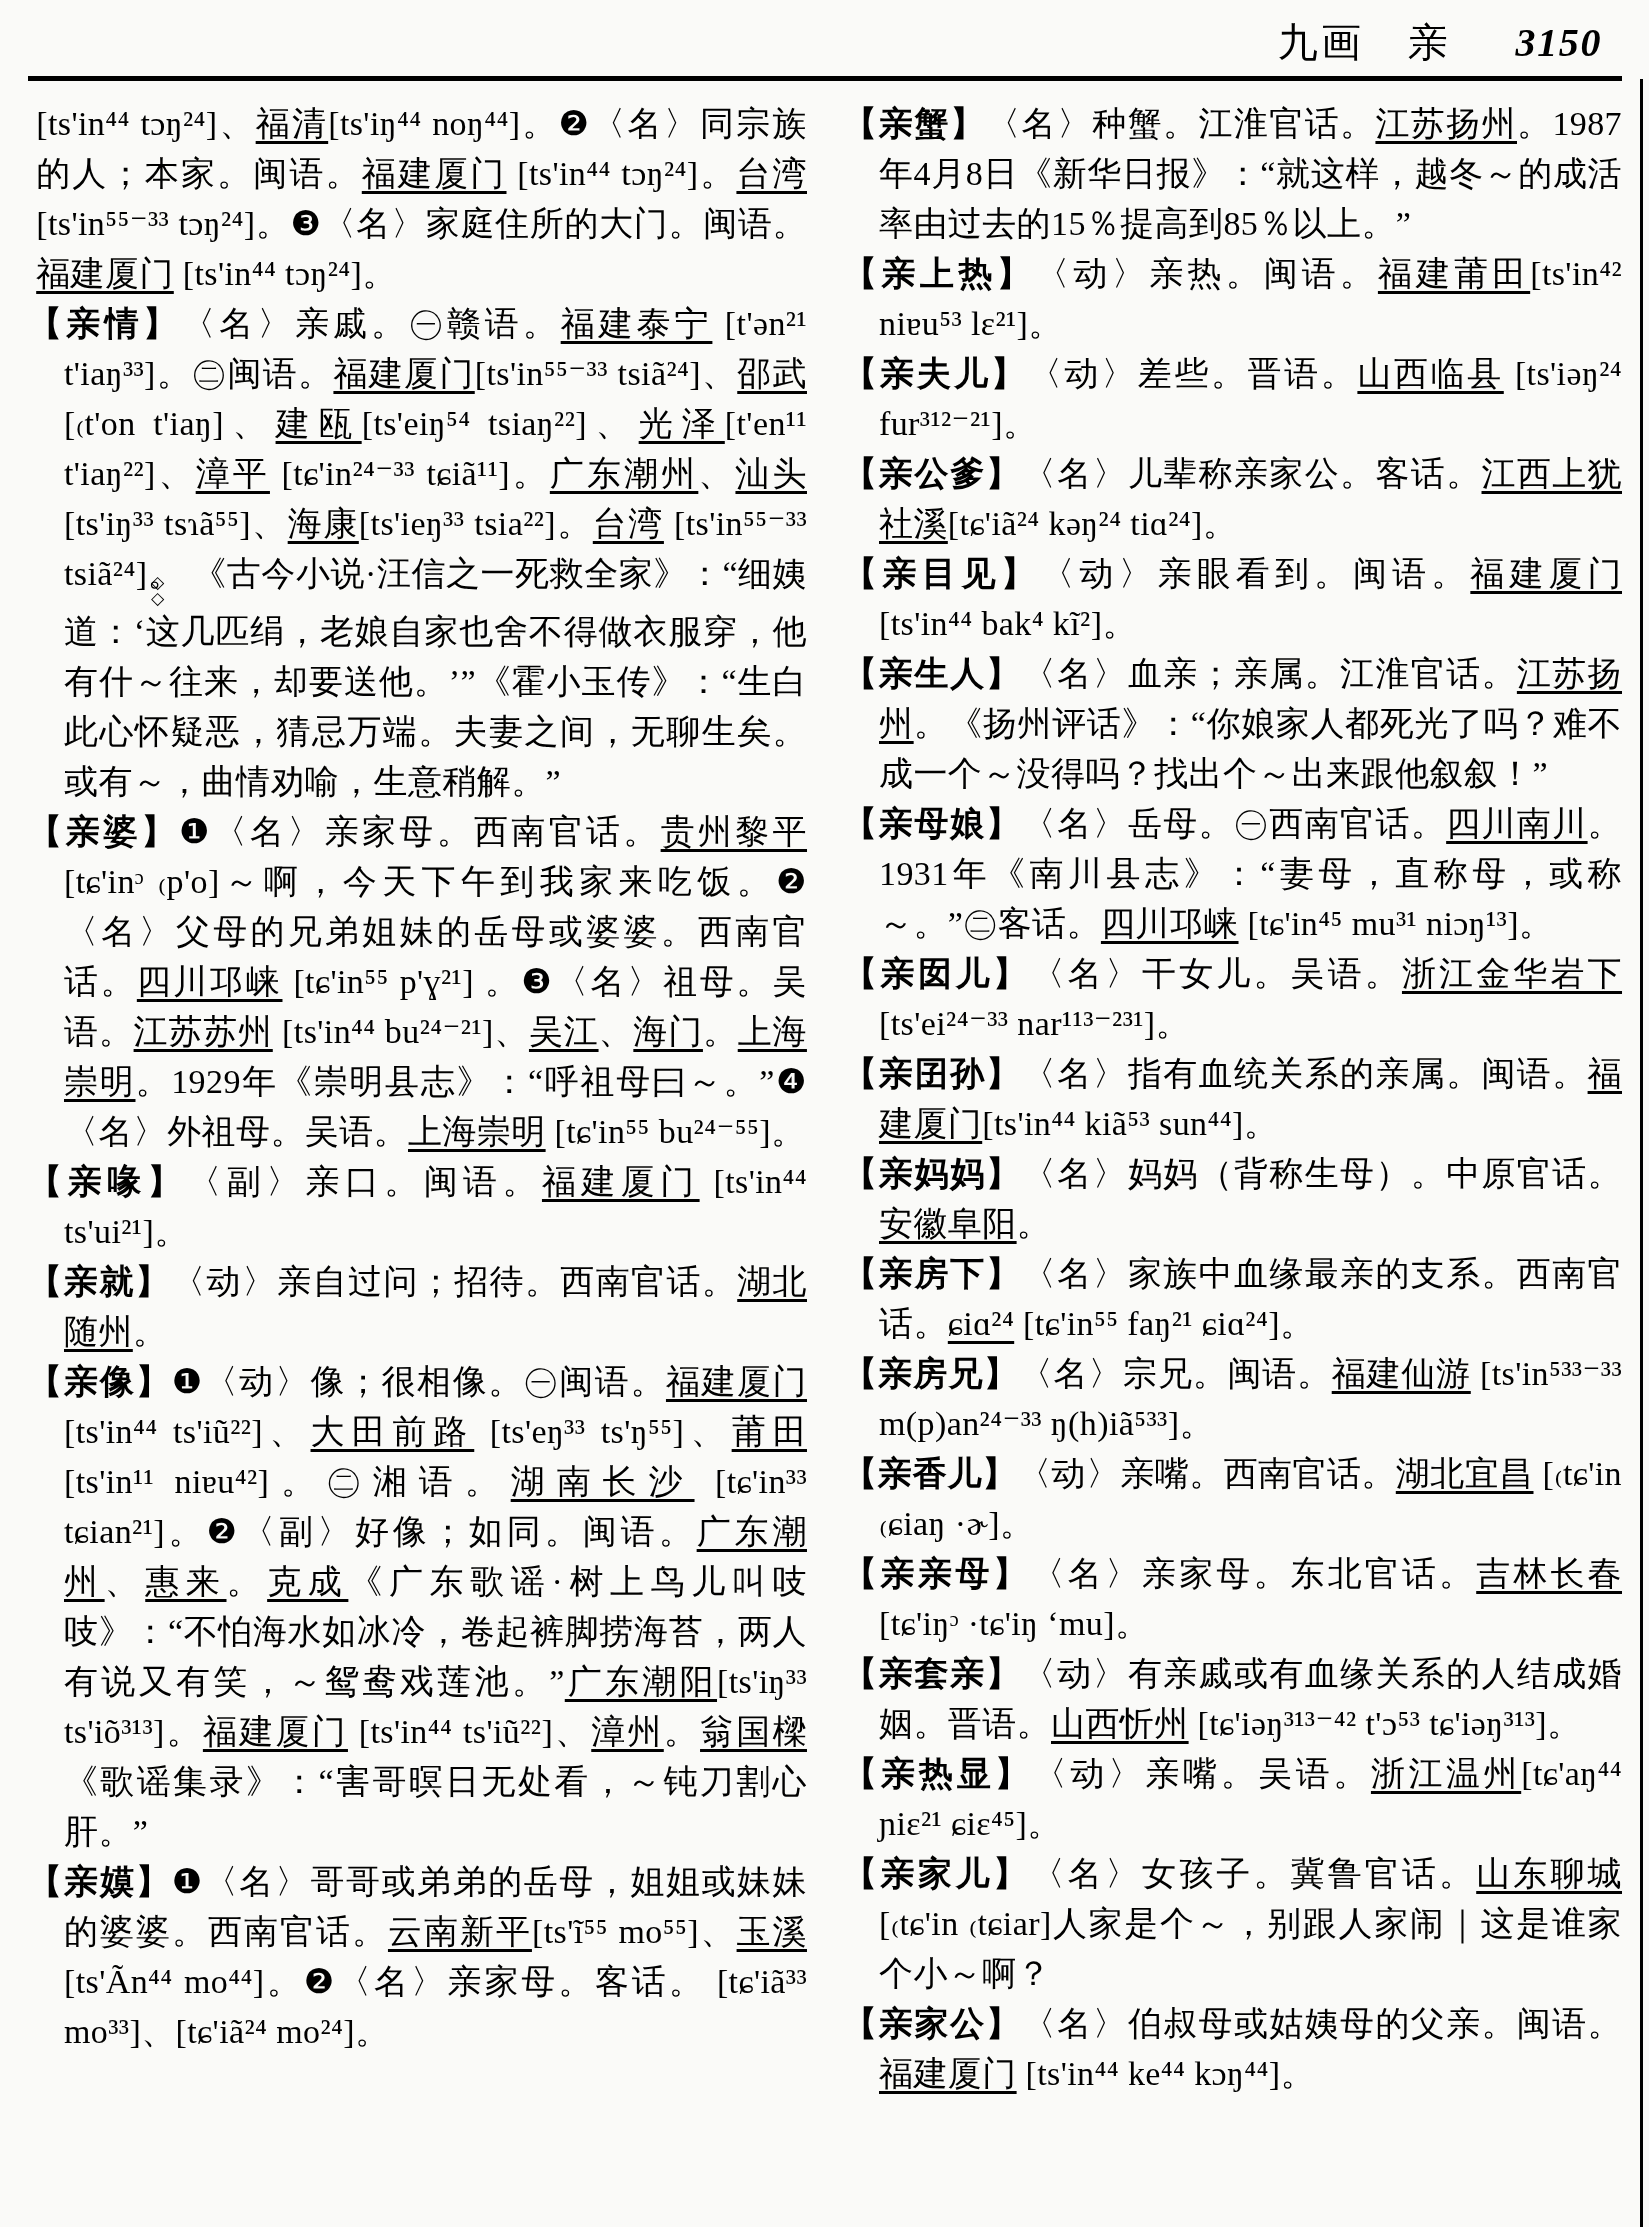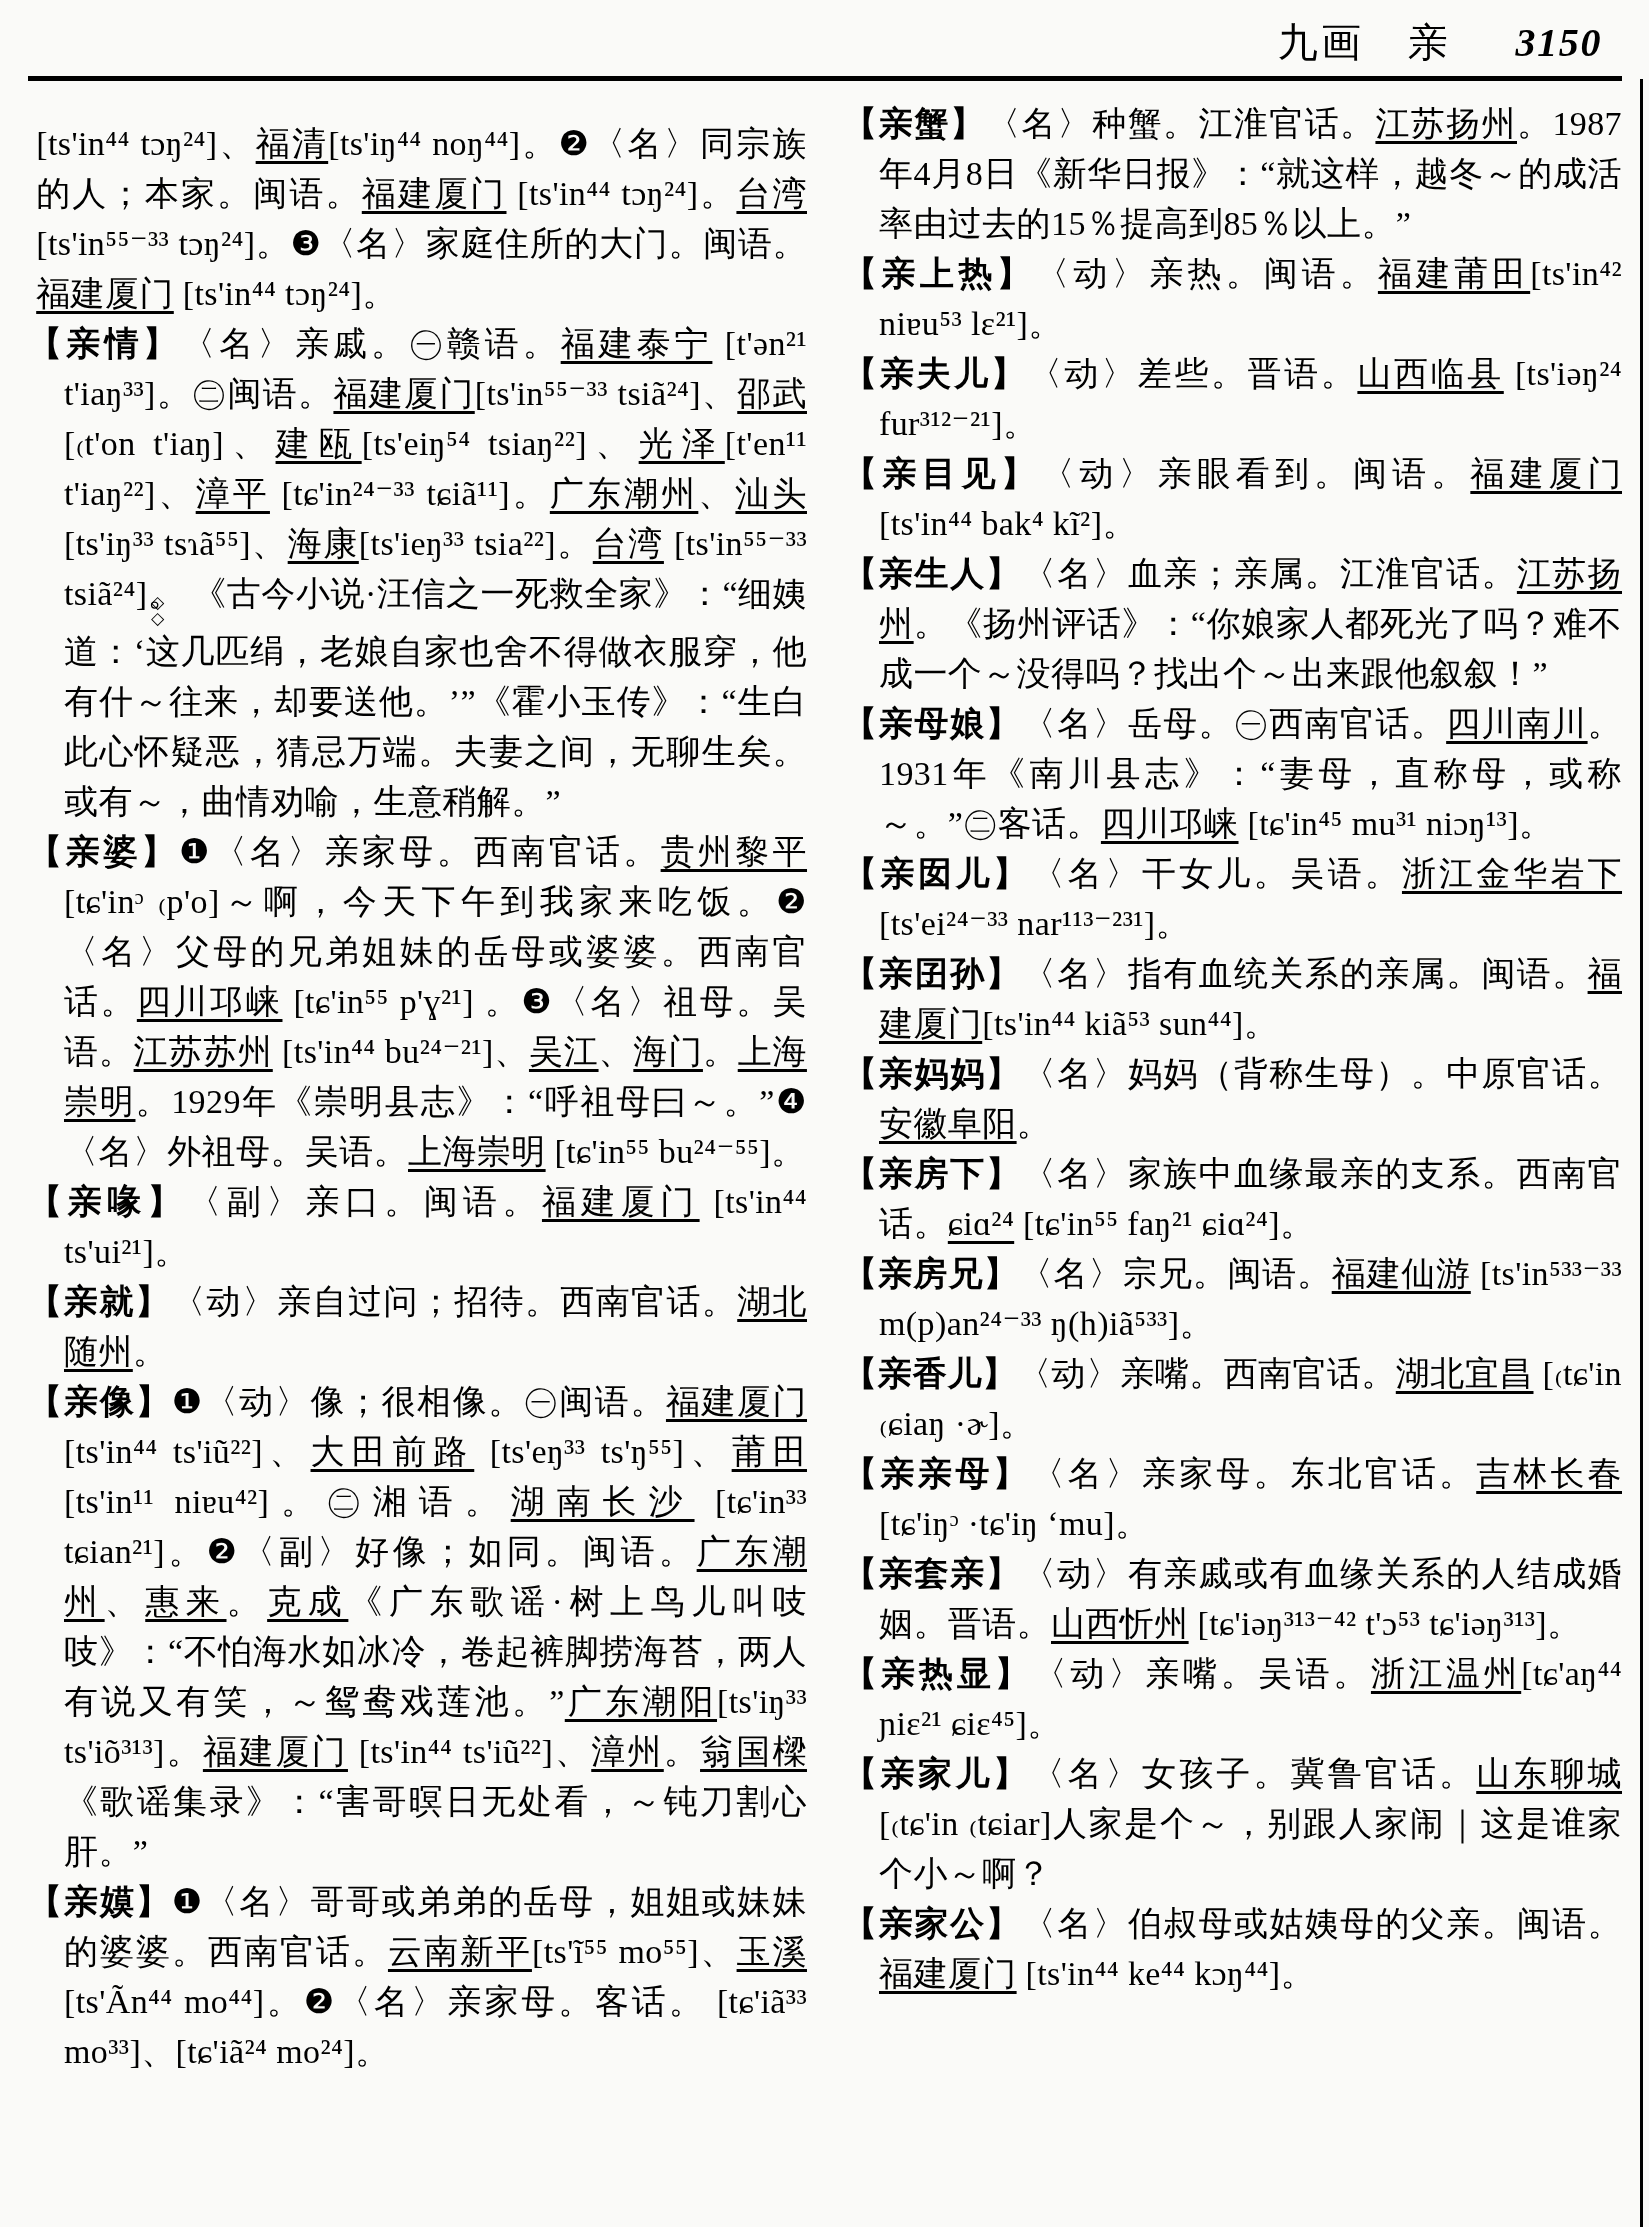--- a/index.html
+++ b/index.html
@@ -9,21 +9,21 @@
   .header{height:53px;text-align:right;padding-right:20px;white-space:nowrap;}
   .hdr-sec{font-size:40px;font-weight:normal;letter-spacing:3.3px;}
   .hdr-gap{display:inline-block;width:58px;}
   .hdr-num{font-size:40px;font-weight:bold;font-style:italic;letter-spacing:1.6px;}
   .rule{height:5px;background:#000;margin-top:8.2px;}
   .edge{position:absolute;top:79px;bottom:0;right:6.6px;width:3.3px;background:#000;}
   .columns{display:flex;gap:36px;margin-top:18px;}
   .col{width:779px;}
   .entry{font-size:34px;line-height:50px;text-align:justify;
          padding-left:36px;text-indent:-36px;letter-spacing:0.4px;}
-  .entry.cont{padding-left:8.2px;text-indent:0;margin-top:20px;}
+  .entry.cont{padding-left:8.2px;text-indent:0;}
   .head{font-weight:bold;letter-spacing:0.8px;}
   .u{text-decoration:underline;text-decoration-thickness:2.5px;text-underline-offset:5.8px;}
   .dd{display:inline-flex;flex-direction:column;vertical-align:-3.3px;margin:0 5px;}
   .dd i{font-style:normal;font-size:17.3px;line-height:15.7px;}
 </style>
 </head>
 <body>
 
 <div class="page">
   <div class="header">
@@ -42,20 +42,21 @@
         <div class="entry"><span class="head">【亲婆】</span>❶〈名〉亲家母。西南官话。<span class="u">贵州黎平</span> [tɕ'inᵓ ₍p'o]～啊，今天下午到我家来吃饭。❷〈名〉父母的兄弟姐妹的岳母或婆婆。西南官话。<span class="u">四川邛崃</span> [tɕ'in⁵⁵ p'ɣ²¹] 。❸〈名〉祖母。吴语。<span class="u">江苏苏州</span> [ts'in⁴⁴ bu²⁴⁻²¹]、<span class="u">吴江</span>、<span class="u">海门</span>。<span class="u">上海崇明</span>。1929年《崇明县志》：“呼祖母曰～。”❹〈名〉外祖母。吴语。<span class="u">上海崇明</span> [tɕ'in⁵⁵ bu²⁴⁻⁵⁵]。</div>
         <div class="entry"><span class="head">【亲喙】</span>〈副〉亲口。闽语。<span class="u">福建厦门</span> [ts'in⁴⁴ ts'ui²¹]。</div>
         <div class="entry"><span class="head">【亲就】</span>〈动〉亲自过问；招待。西南官话。<span class="u">湖北随州</span>。</div>
         <div class="entry"><span class="head">【亲像】</span>❶〈动〉像；很相像。㊀闽语。<span class="u">福建厦门</span>[ts'in⁴⁴ ts'iũ²²]、<span class="u">大田前路</span> [ts'eŋ³³ ts'ŋ⁵⁵]、<span class="u">莆田</span> [ts'in¹¹ niɐu⁴²]。㊁湘语。<span class="u">湖南长沙</span> [tɕ'in³³ tɕian²¹]。❷〈副〉好像；如同。闽语。<span class="u">广东潮州</span>、<span class="u">惠来</span>。<span class="u">克成</span>《广东歌谣·树上鸟儿叫吱吱》：“不怕海水如冰冷，卷起裤脚捞海苔，两人有说又有笑，～鸳鸯戏莲池。”<span class="u">广东潮阳</span>[ts'iŋ³³ ts'iõ³¹³]。<span class="u">福建厦门</span> [ts'in⁴⁴ ts'iũ²²]、<span class="u">漳州</span>。<span class="u">翁国樑</span>《歌谣集录》：“害哥暝日无处看，～钝刀割心肝。”</div>
         <div class="entry"><span class="head">【亲嫫】</span>❶〈名〉哥哥或弟弟的岳母，姐姐或妹妹的婆婆。西南官话。<span class="u">云南新平</span>[ts'ĩ⁵⁵ mo⁵⁵]、<span class="u">玉溪</span>[ts'Ãn⁴⁴ mo⁴⁴]。❷〈名〉亲家母。客话。 [tɕ'iã³³ mo³³]、[tɕ'iã²⁴ mo²⁴]。</div>
       </div>
     <div class="col" id="col-right">
         <div class="entry"><span class="head">【亲蟹】</span>〈名〉种蟹。江淮官话。<span class="u">江苏扬州</span>。1987年4月8日《新华日报》：“就这样，越冬～的成活率由过去的15％提高到85％以上。”</div>
         <div class="entry"><span class="head">【亲上热】</span>〈动〉亲热。闽语。<span class="u">福建莆田</span>[ts'in⁴² niɐu⁵³ lɛ²¹]。</div>
         <div class="entry"><span class="head">【亲夫儿】</span>〈动〉差些。晋语。<span class="u">山西临县</span> [ts'iəŋ²⁴ fur³¹²⁻²¹]。</div>
+        <div class="entry"><span class="head">【亲公爹】</span>〈名〉儿辈称亲家公。客话。<span class="u">江西上犹社溪</span>[tɕ'iã²⁴ kəŋ²⁴ tiɑ²⁴]。</div>
         <div class="entry"><span class="head">【亲目见】</span>〈动〉亲眼看到。闽语。<span class="u">福建厦门</span>[ts'in⁴⁴ bak⁴ kĩ²]。</div>
         <div class="entry"><span class="head">【亲生人】</span>〈名〉血亲；亲属。江淮官话。<span class="u">江苏扬州</span>。《扬州评话》：“你娘家人都死光了吗？难不成一个～没得吗？找出个～出来跟他叙叙！”</div>
         <div class="entry"><span class="head">【亲母娘】</span>〈名〉岳母。㊀西南官话。<span class="u">四川南川</span>。1931年《南川县志》：“妻母，直称母，或称～。”㊁客话。<span class="u">四川邛崃</span> [tɕ'in⁴⁵ mu³¹ niɔŋ¹³]。</div>
         <div class="entry"><span class="head">【亲囡儿】</span>〈名〉干女儿。吴语。<span class="u">浙江金华岩下</span>[ts'ei²⁴⁻³³ nar¹¹³⁻²³¹]。</div>
         <div class="entry"><span class="head">【亲囝孙】</span>〈名〉指有血统关系的亲属。闽语。<span class="u">福建厦门</span>[ts'in⁴⁴ kiã⁵³ sun⁴⁴]。</div>
         <div class="entry"><span class="head">【亲妈妈】</span>〈名〉妈妈（背称生母）。中原官话。<span class="u">安徽阜阳</span>。</div>
         <div class="entry"><span class="head">【亲房下】</span>〈名〉家族中血缘最亲的支系。西南官话。<span class="u">ɕiɑ²⁴</span> [tɕ'in⁵⁵ faŋ²¹ ɕiɑ²⁴]。</div>
         <div class="entry"><span class="head">【亲房兄】</span>〈名〉宗兄。闽语。<span class="u">福建仙游</span> [ts'in⁵³³⁻³³ m(p)an²⁴⁻³³ ŋ(h)iã⁵³³]。</div>
         <div class="entry"><span class="head">【亲香儿】</span>〈动〉亲嘴。西南官话。<span class="u">湖北宜昌</span> [₍tɕ'in ₍ɕiaŋ ·ɚ]。</div>
         <div class="entry"><span class="head">【亲亲母】</span>〈名〉亲家母。东北官话。<span class="u">吉林长春</span>[tɕ'iŋᵓ ·tɕ'iŋ ʻmu]。</div>

